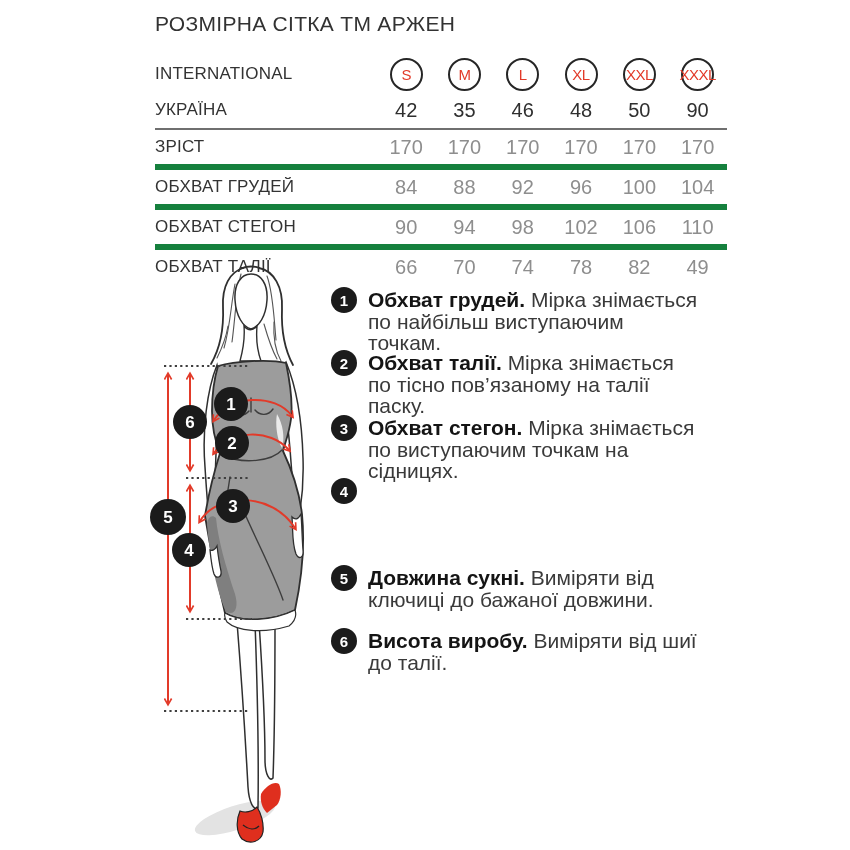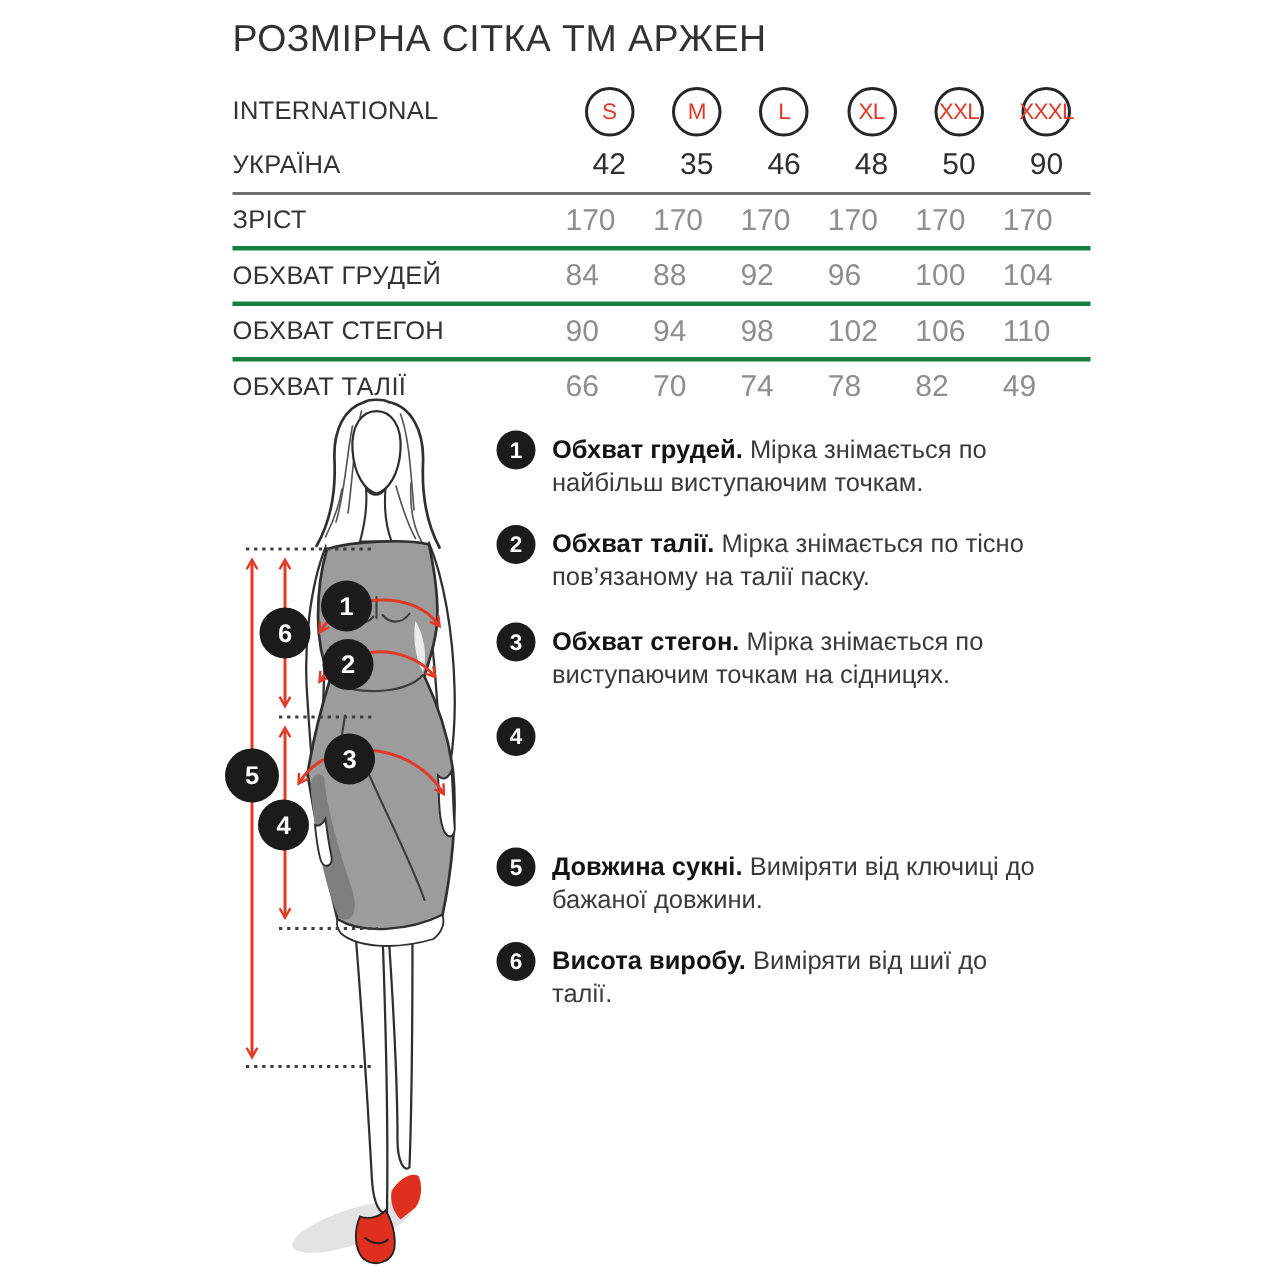--- a/index.html
+++ b/index.html
@@ -1,41 +1,41 @@
 <!DOCTYPE html>
 <html><head>
 <meta charset="utf-8">
 <style>
   html,body{margin:0;padding:0;background:#fff;}
   .canvas{position:relative;width:850px;height:850px;background:#fff;overflow:hidden;
           font-family:"Liberation Sans",sans-serif;color:#333;}
   
-  .title{position:absolute;left:155px;top:12px;font-size:25px;font-weight:400;
+  .title{position:absolute;left:155px;top:12px;font-size:21px;font-weight:400;
          color:#323232;letter-spacing:.3px;white-space:nowrap;}
   
   .size-table{position:absolute;left:155px;top:56px;width:572px;}
   .strow{display:grid;grid-template-columns:222px repeat(6,58.3px);align-items:center;}
   .r-int{height:36px;}
   .r-ua{height:36px;}
-  .r-data{height:34px;border-top:3px solid #15803d;}
+  .r-data{height:34px;border-top:6px solid #15803d;}
   .r-first{border-top:2px solid #6f6f6f;}
   .tlabel{font-size:17px;color:#333;letter-spacing:.2px;}
-  .tval{font-size:20px;color:#8e8e8e;}
+  .tval{font-size:20px;color:#8e8e8e;text-align:center;}
   .tval-dark{font-size:20px;color:#2f2f2f;text-align:center;font-weight:400;}
   .circ-wrap{display:flex;justify-content:center;}
   .size-circle{width:29px;height:29px;border:2px solid #262626;border-radius:50%;
                display:flex;align-items:center;justify-content:center;
                color:#e23a29;font-size:15px;white-space:nowrap;letter-spacing:-.5px;
                overflow:visible;}
   
   .legend-item{position:absolute;left:331px;width:372px;}
   .lbadge{position:absolute;left:0;top:-2px;width:26px;height:26px;border-radius:50%;
           background:#1b1b1b;color:#fff;font-size:15px;font-weight:700;
           display:flex;align-items:center;justify-content:center;}
-  .ltext{margin:0 0 0 37px;width:332px;font-size:17px;line-height:21.5px;color:#3a3a3a;}
+  .ltext{margin:0 0 0 37px;width:332px;font-size:21px;line-height:21.5px;color:#3a3a3a;}
   .ltext b{color:#141414;}
   
   .figure-svg{position:absolute;left:140px;top:262px;}
 </style>
 </head>
 <body>
 
 <div class="canvas">
 
   <div class="title">РОЗМІРНА СІТКА ТМ АРЖЕН</div>

